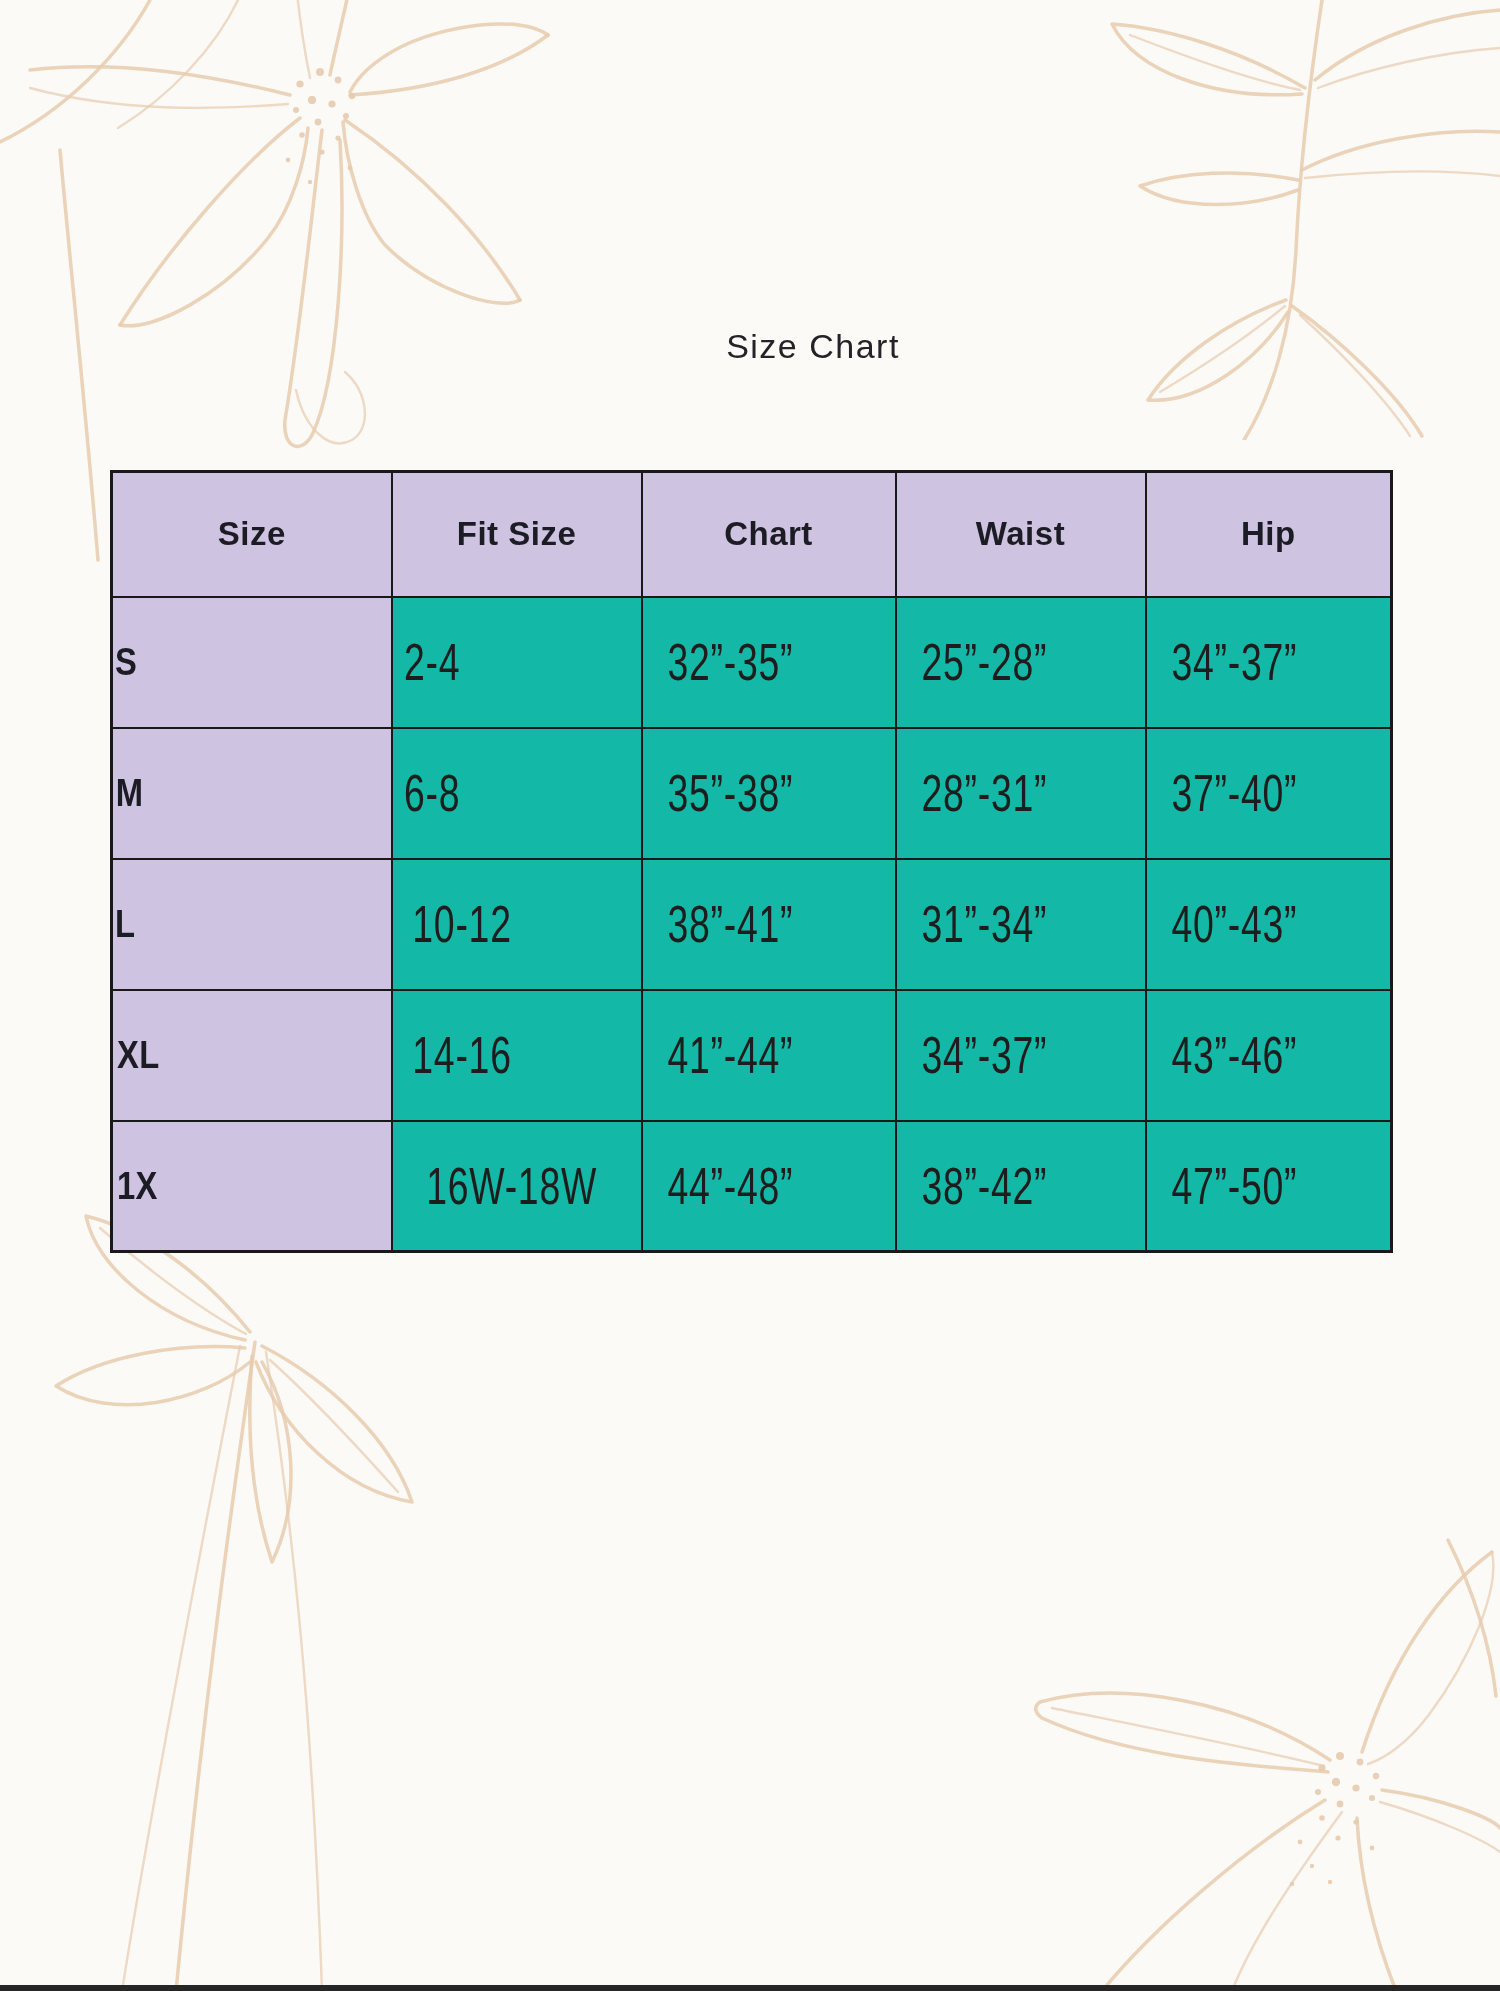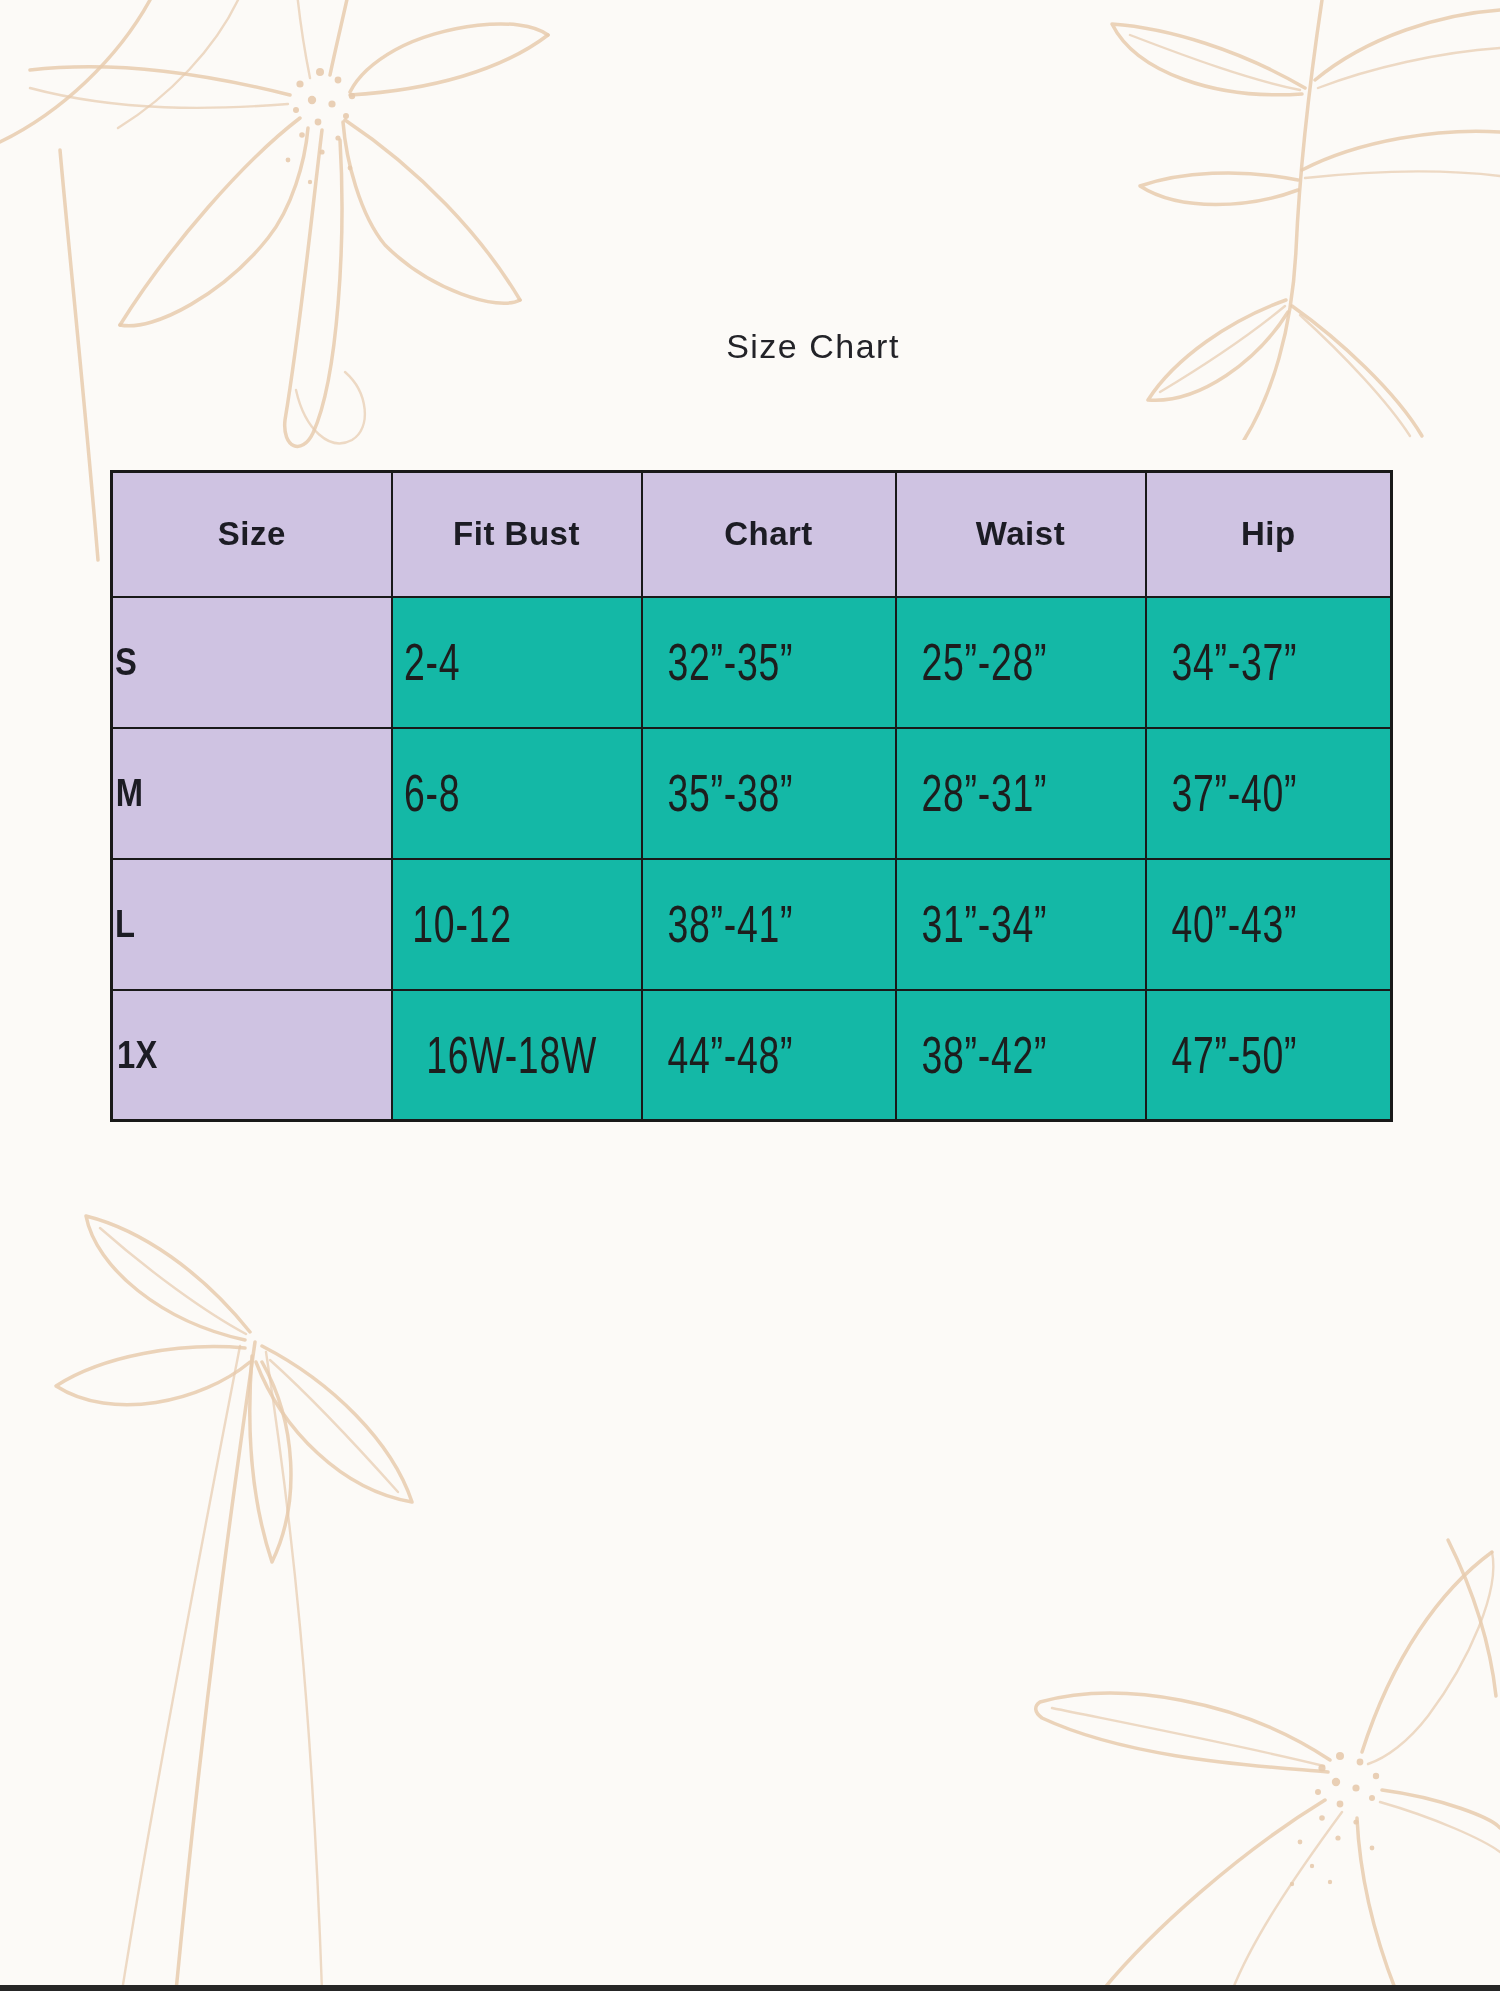--- a/index.html
+++ b/index.html
@@ -161,21 +161,21 @@
     <colgroup>
         <col class="c1">
         <col class="c2">
         <col class="c3">
         <col class="c4">
         <col class="c5">
       </colgroup>
     <thead>
       <tr>
         <th>Size</th>
-        <th>Fit Bust</th>
+        <th>Fit Size</th>
         <th>Chart</th>
         <th>Waist</th>
         <th>Hip</th>
       </tr>
     </thead>
     <tbody>
       <tr>
         <td class="row-label"><span class="lbl">S</span></td>
         <td><span class="val">2-4</span></td>
         <td><span class="val">32”-35”</span></td>
@@ -190,20 +190,27 @@
         <td><span class="val">37”-40”</span></td>
       </tr>
       <tr>
         <td class="row-label"><span class="lbl">L</span></td>
         <td><span class="val">10-12</span></td>
         <td><span class="val">38”-41”</span></td>
         <td><span class="val">31”-34”</span></td>
         <td><span class="val">40”-43”</span></td>
       </tr>
       <tr>
+        <td class="row-label"><span class="lbl">XL</span></td>
+        <td><span class="val">14-16</span></td>
+        <td><span class="val">41”-44”</span></td>
+        <td><span class="val">34”-37”</span></td>
+        <td><span class="val">43”-46”</span></td>
+      </tr>
+      <tr>
         <td class="row-label"><span class="lbl">1X</span></td>
         <td><span class="val">16W-18W</span></td>
         <td><span class="val">44”-48”</span></td>
         <td><span class="val">38”-42”</span></td>
         <td><span class="val">47”-50”</span></td>
       </tr>
     </tbody>
   </table>
 
   <div class="bottom-bar"></div>

